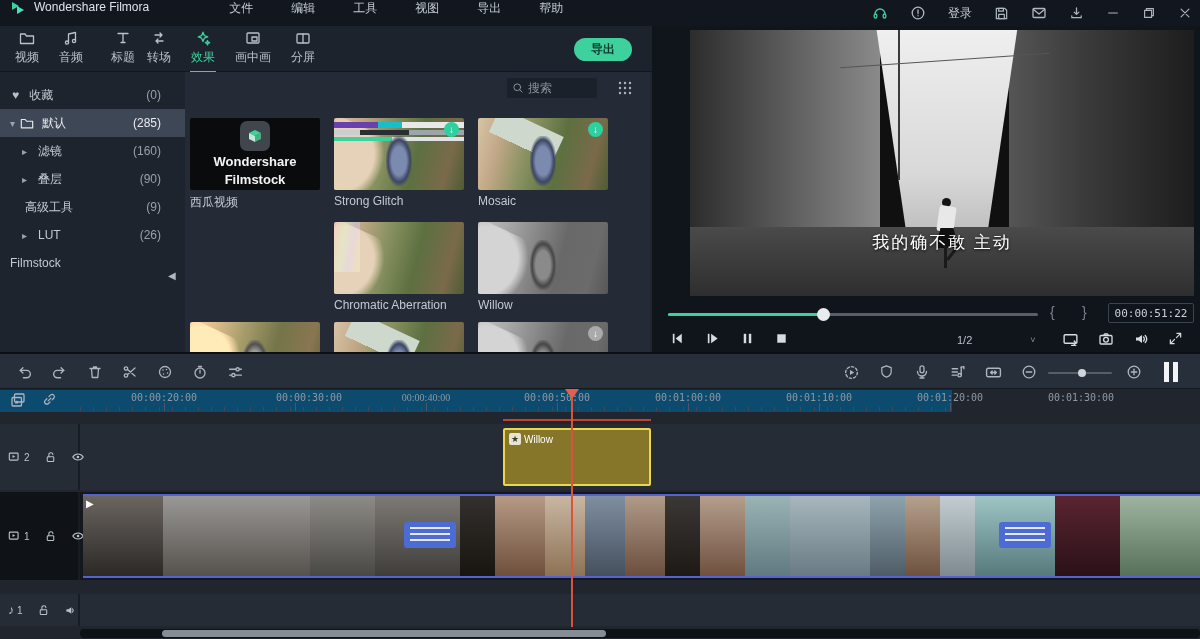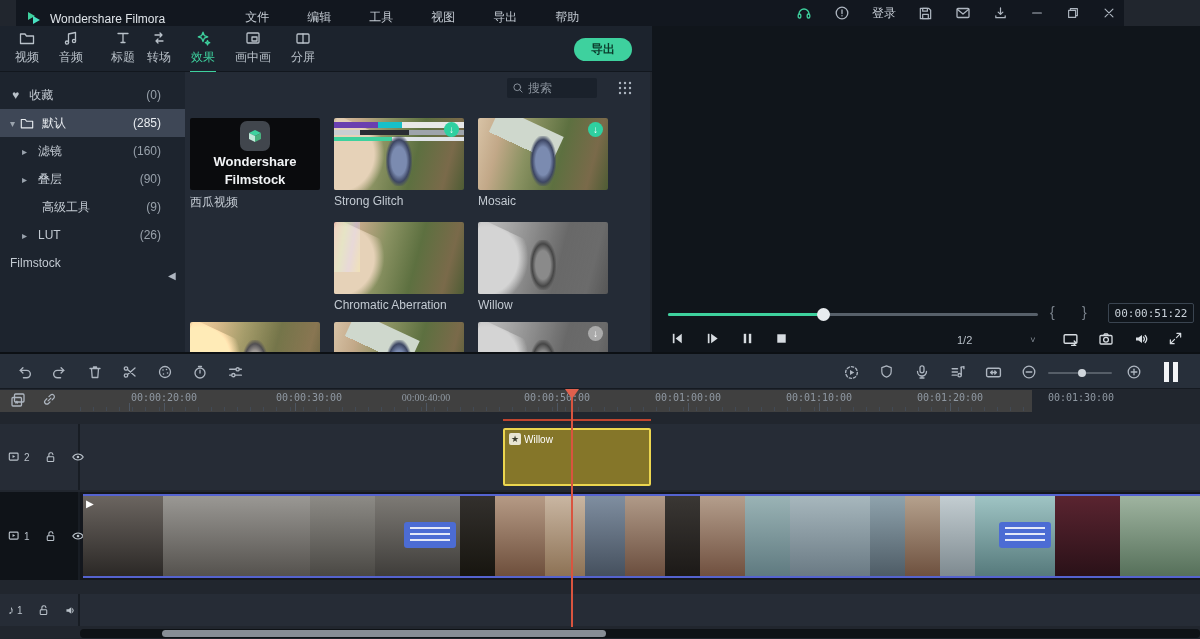--- a/index.html
+++ b/index.html
@@ -2,21 +2,21 @@
 <html><head>
 <meta charset="utf-8">
 <style>
   html,body{margin:0;padding:0;background:#0c1014;}
   *{box-sizing:border-box;font-family:"Liberation Sans",sans-serif;}
   #app{position:relative;width:1200px;height:639px;overflow:hidden;background:#21262e;color:#c7ced6;font-size:12px;}
   svg{display:block;}
   .ic{stroke:currentColor;fill:none;stroke-width:1.3;stroke-linecap:round;stroke-linejoin:round;}
 
   
-  #titlebar{position:absolute;left:16px;top:0;width:1108px;height:26px;background:#12171f;display:flex;align-items:flex-end;}
+  #titlebar{position:absolute;left:0;top:0;width:1200px;height:26px;background:#12171f;display:flex;align-items:flex-start;}
   #logo{width:16px;height:16px;margin-left:10px;}
   #appname{margin-left:8px;color:#dfe4e9;font-size:12px;}
   #menus{display:flex;margin-left:72px;gap:30px;color:#c3cad2;}
   #menus span{cursor:default;margin-left:8px;}
   #tb-right{position:absolute;right:8px;top:0;height:26px;display:flex;align-items:center;gap:22px;color:#aeb6c0;}
   #tb-right .teal{color:#3ed19e;}
   #login{font-size:12px;color:#c3cad2;}
 
   
   #tabbar{position:absolute;left:0;top:26px;width:652px;height:46px;background:#1c232d;border-bottom:1px solid #12171e;}
@@ -86,21 +86,21 @@
 
   
   #tl-toolbar{position:absolute;left:0;top:352px;width:1200px;height:37px;background:#272f3a;border-top:2px solid #0c1014;border-bottom:1px solid #151a21;color:#aeb6c0;}
   .ticon{position:absolute;top:10px;}
   #zoom-slider{position:absolute;left:1048px;top:18px;width:64px;height:2px;background:#565e68;border-radius:1px;}
   #zoom-knob{position:absolute;left:30px;top:-3px;width:8px;height:8px;border-radius:50%;background:#cfd5db;}
   #pause-toggle{position:absolute;left:1164px;top:8px;width:16px;height:20px;}
   #pause-toggle div{position:absolute;top:0;width:5px;height:20px;background:#f2f4f6;}
 
   
-  #ruler{position:absolute;left:0;top:390px;width:1032px;height:22px;background:#404040;}
+  #ruler{position:absolute;left:0;top:390px;width:952px;height:22px;background:#0c4a6e;}
   .r-lbl{position:absolute;top:2px;transform:translateX(-50%);color:#8f98a2;font-size:10px;font-family:"DejaVu Sans Mono",monospace;}
   #minor-ticks{position:absolute;left:80px;right:0;bottom:1px;height:4px;background:repeating-linear-gradient(90deg,#424a55 0 1px,transparent 1px 13.1px);}
   #major-ticks{position:absolute;left:80px;right:0;bottom:1px;height:8px;background:repeating-linear-gradient(90deg,#4d5662 0 1px,transparent 1px 131px);background-position:84px 0;}
   #render-strip{position:absolute;left:503px;top:419px;width:148px;height:2px;background:#c0452f;}
 
   
   #tracks{position:absolute;left:0;top:412px;width:1200px;height:215px;}
   .lane{position:absolute;left:0;width:1200px;}
   .thead{position:absolute;left:0;top:0;width:80px;height:100%;display:flex;align-items:center;gap:14px;padding-left:8px;color:#b9c1c9;border-right:2px solid #181d24;}
   .tnum{font-size:10px;margin-left:-12px;}
@@ -269,21 +269,21 @@
       <span class="caret" style="margin-left:22px">▸</span>
       <span style="margin-left:6px">滤镜</span>
       <span class="cnt">(160)</span>
     </div>
     <div class="side-row">
       <span class="caret" style="margin-left:22px">▸</span>
       <span style="margin-left:6px">叠层</span>
       <span class="cnt">(90)</span>
     </div>
     <div class="side-row">
-      <span style="margin-left:42px">高级工具</span>
+      <span style="margin-left:25px">高级工具</span>
       <span class="cnt">(9)</span>
     </div>
     <div class="side-row">
       <span class="caret" style="margin-left:22px">▸</span>
       <span style="margin-left:6px">LUT</span>
       <span class="cnt">(26)</span>
     </div>
     <div class="side-row">
       <span style="margin-left:10px">Filmstock</span>
     </div>
@@ -358,20 +358,34 @@
         <div class="thumb vine mosaic"></div>
       </div>
     <div class="card" style="left:293px;top:250px">
         <div class="thumb vine gray">
           <div class="dl-badge">↓</div>
         </div>
       </div>
   </div>
 
   <div id="preview">
+    <div id="video">
+      <div class="v-left"></div>
+      <div class="v-right"></div>
+      <div class="v-sky"></div>
+      <div class="v-road"></div>
+      <div class="v-pole"></div>
+      <div class="v-wire"></div>
+      <div class="girl-head"></div>
+      <div class="girl-body"></div>
+      <div class="girl-skirt"></div>
+      <div class="girl-leg"></div>
+      <div class="girl-leg2"></div>
+      <div id="subtitle">我的确不敢  主动</div>
+    </div>
     <div id="seekrow">
       <div id="seek-track">
         <div id="seek-fill"></div>
         <div id="seek-knob"></div>
       </div>
       <span class="bracket" style="left:398px">{</span>
       <span class="bracket" style="left:430px">}</span>
       <div id="timebox">00:00:51:22</div>
     </div>
     <div id="transport">

